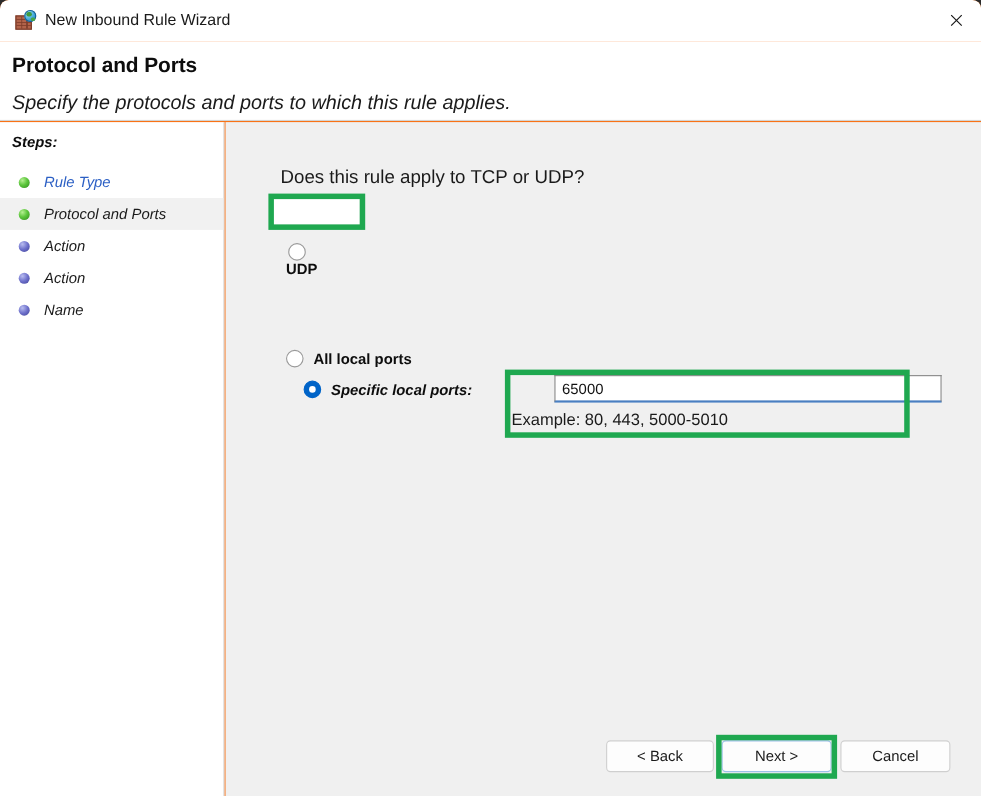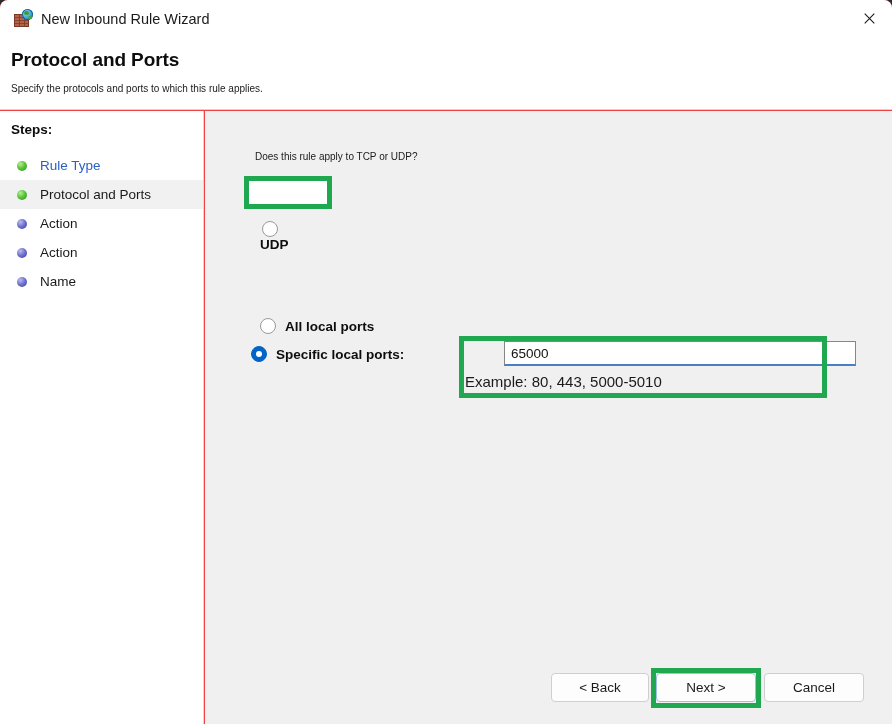--- a/index.html
+++ b/index.html
@@ -13,21 +13,21 @@
     overflow: hidden;
     font-family: "Liberation Sans", sans-serif;
     -webkit-font-smoothing: antialiased;
   }
 
   .window {
     position: absolute;
     left: 0; top: 0;
     width: 892px;
     height: 724px;
-    background: #ef4444;
+    background: #f97316;
     border-radius: 8px 8px 0 0;
     overflow: hidden;
     box-sizing: border-box;
   }
 
   
   .titlebar {
     position: absolute;
     left: 0; top: 0;
     width: 892px;
@@ -129,33 +129,35 @@
     position: absolute;
     left: 11px; top: 11px;
     font-size: 19px;
     font-weight: bold;
     color: #0d0d0d;
     letter-spacing: -0.1px;
   }
   .banner-sub {
     position: absolute;
     left: 11px; top: 45px;
-    font-size: 10px;
-    color: #1a1a1a;
+    font-size: 18px;
+    color: #1a1a1a;
+    font-style: italic;
   }
 
   
   .sidebar {
     position: absolute;
     left: 0; top: 111px;
     width: 204px;
     height: 613px;
     background: #ffffff;
     border-right: 1px solid #d9d9d9;
     box-sizing: border-box;
+    font-style: italic;
   }
   .steps-label {
     position: absolute;
     left: 11px; top: 11px;
     font-size: 13.5px;
     font-weight: bold;
     color: #0d0d0d;
   }
   .steps-list {
     position: absolute;
@@ -195,21 +197,21 @@
     position: absolute;
     left: 205px; top: 111px;
     width: 687px;
     height: 613px;
     background: #f0f0f0;
   }
 
   
   .question {
     position: absolute;
-    font-size: 10px;
+    font-size: 17px;
     color: #1a1a1a;
     white-space: nowrap;
   }
   #q-proto { left: 50px; top: 40px; }
   #q-ports { left: 50px; top: 173px; }
 
   .radio-row {
     position: absolute;
     display: flex;
     align-items: center;
@@ -242,21 +244,21 @@
   .radio-label {
     font-size: 13.5px;
     font-weight: bold;
     color: #0d0d0d;
     white-space: nowrap;
   }
 
   #r-tcp  { left: 55px; top: 74px; }
   #r-udp  { left: 55px; top: 110px; flex-direction: column; }
   #r-all  { left: 55px; top: 205px; }
-  #r-spec { left: 46px; top: 233px; }
+  #r-spec { left: 71px; top: 233px; font-style: italic; }
 
   
   .hl {
     position: absolute;
     border: 5px solid #1fa850;
     box-sizing: border-box;
     pointer-events: none;
   }
   #hl-tcp {
     left: 244px; top: 176px;

